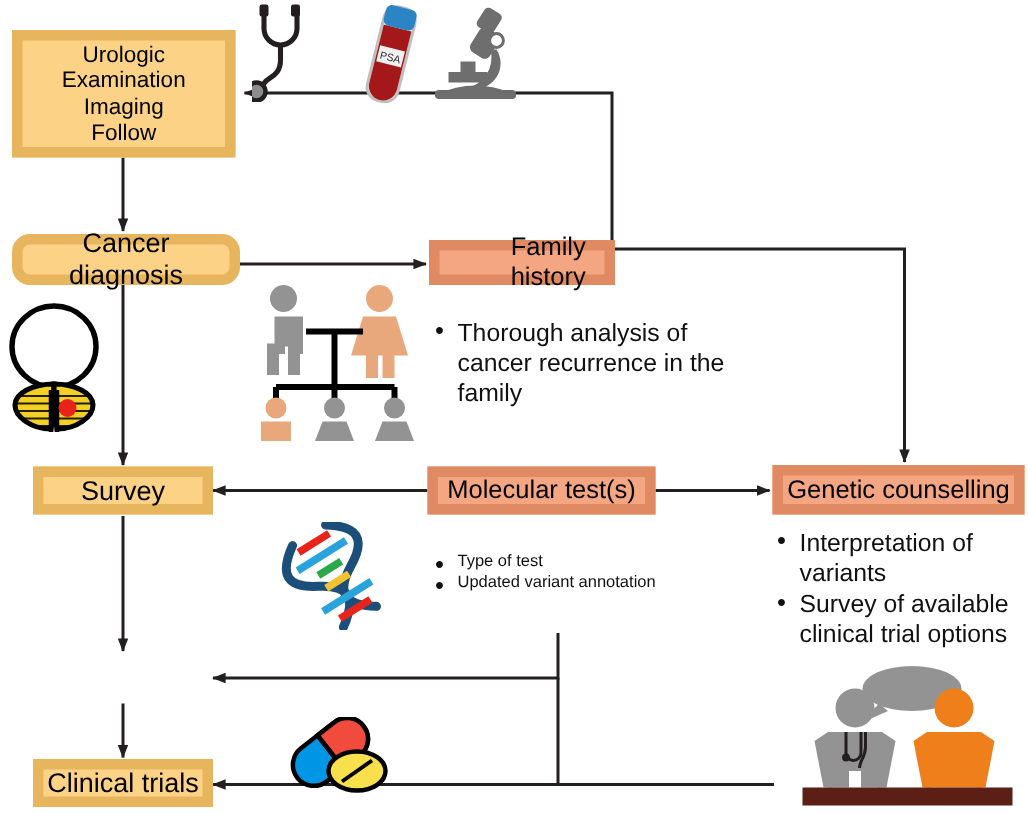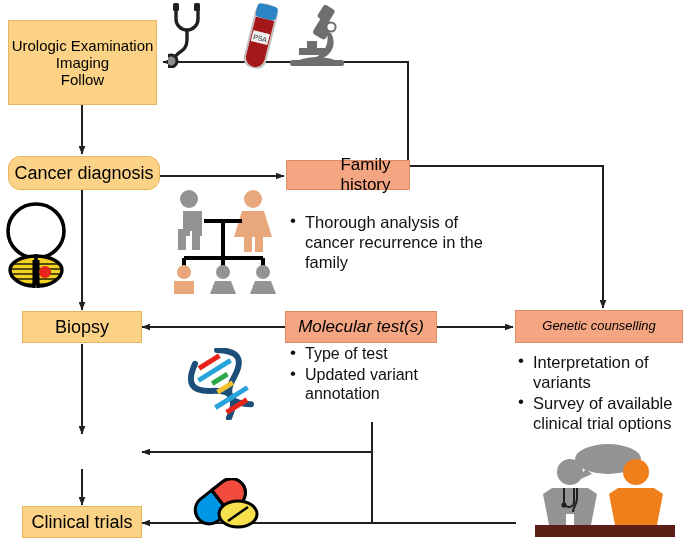--- a/index.html
+++ b/index.html
@@ -1,19 +1,19 @@
 <!DOCTYPE html>
 <html><head>
 <meta charset="utf-8">
 <style>
   html,body{margin:0;padding:0;background:#ffffff;}
   body{font-family:"Liberation Sans","DejaVu Sans",sans-serif;}
   #canvas{position:relative;width:685px;height:542px;overflow:hidden;background:#fff;}
   .box{position:absolute;box-sizing:border-box;display:flex;align-items:center;
-       justify-content:center;text-align:center;border:1px solid #000000;
+       justify-content:center;text-align:center;border:7px solid #000000;
        color:#000;line-height:1.15;}
   .box.yellow{background:#fcd386;border-color:#e8b55f;}
   .box.salmon{background:#f4a582;border-color:#e08a63;}
   .box .lines{display:block;width:100%;}
   .box .lines span{display:block;}
   .bullets{position:absolute;color:#111;line-height:1.22;}
   .bullets ul{margin:0;padding:0;list-style:none;}
   .bullets li{position:relative;padding-left:17px;margin:0 0 1px 0;}
   .bullets li:before{content:"\2022";position:absolute;left:2px;top:-1px;font-size:17px;line-height:1.22;}
   .svglayer{position:absolute;left:0;top:0;width:685px;height:542px;}
@@ -215,43 +215,43 @@
 
   <div class="box yellow" style="left:8px;top:156px;width:152px;height:34px;font-size:18px;border-radius:12px;">
     <span>Cancer diagnosis</span>
   </div>
 
   <div class="box salmon" style="left:286px;top:160px;width:124px;height:30px;font-size:17px;padding-left:35px;">
     <span>Family history</span>
   </div>
 
   <div class="box yellow" style="left:22px;top:311px;width:120px;height:32px;font-size:18px;">
-    <span>Biopsy</span>
-  </div>
-
-  <div class="box salmon" style="left:285px;top:311px;width:152px;height:32px;font-size:17px;font-style:italic;">
+    <span>Survey</span>
+  </div>
+
+  <div class="box salmon" style="left:285px;top:311px;width:152px;height:32px;font-size:17px;">
     <span>Molecular test(s)</span>
   </div>
 
-  <div class="box salmon" style="left:515px;top:310px;width:168px;height:33px;font-size:13px;font-style:italic;">
+  <div class="box salmon" style="left:515px;top:310px;width:168px;height:33px;font-size:17px;">
     <span>Genetic counselling</span>
   </div>
 
 
   <div class="box yellow" style="left:22px;top:506px;width:120px;height:32px;font-size:18px;">
     <span>Clinical trials</span>
   </div>
 
   <div class="bullets" style="left:288px;top:212px;width:195px;font-size:16.5px;">
     <ul>
       <li>Thorough analysis of cancer recurrence in the family</li>
     </ul>
   </div>
 
-  <div class="bullets" style="left:288px;top:344px;width:160px;font-size:16px;">
+  <div class="bullets" style="left:288px;top:368px;width:160px;font-size:11px;">
     <ul>
       <li>Type of test</li>
       <li>Updated variant annotation</li>
     </ul>
   </div>
 
   <div class="bullets" style="left:516px;top:352px;width:172px;font-size:16.5px;">
     <ul>
       <li>Interpretation of variants</li>
       <li>Survey of available clinical trial options</li>

